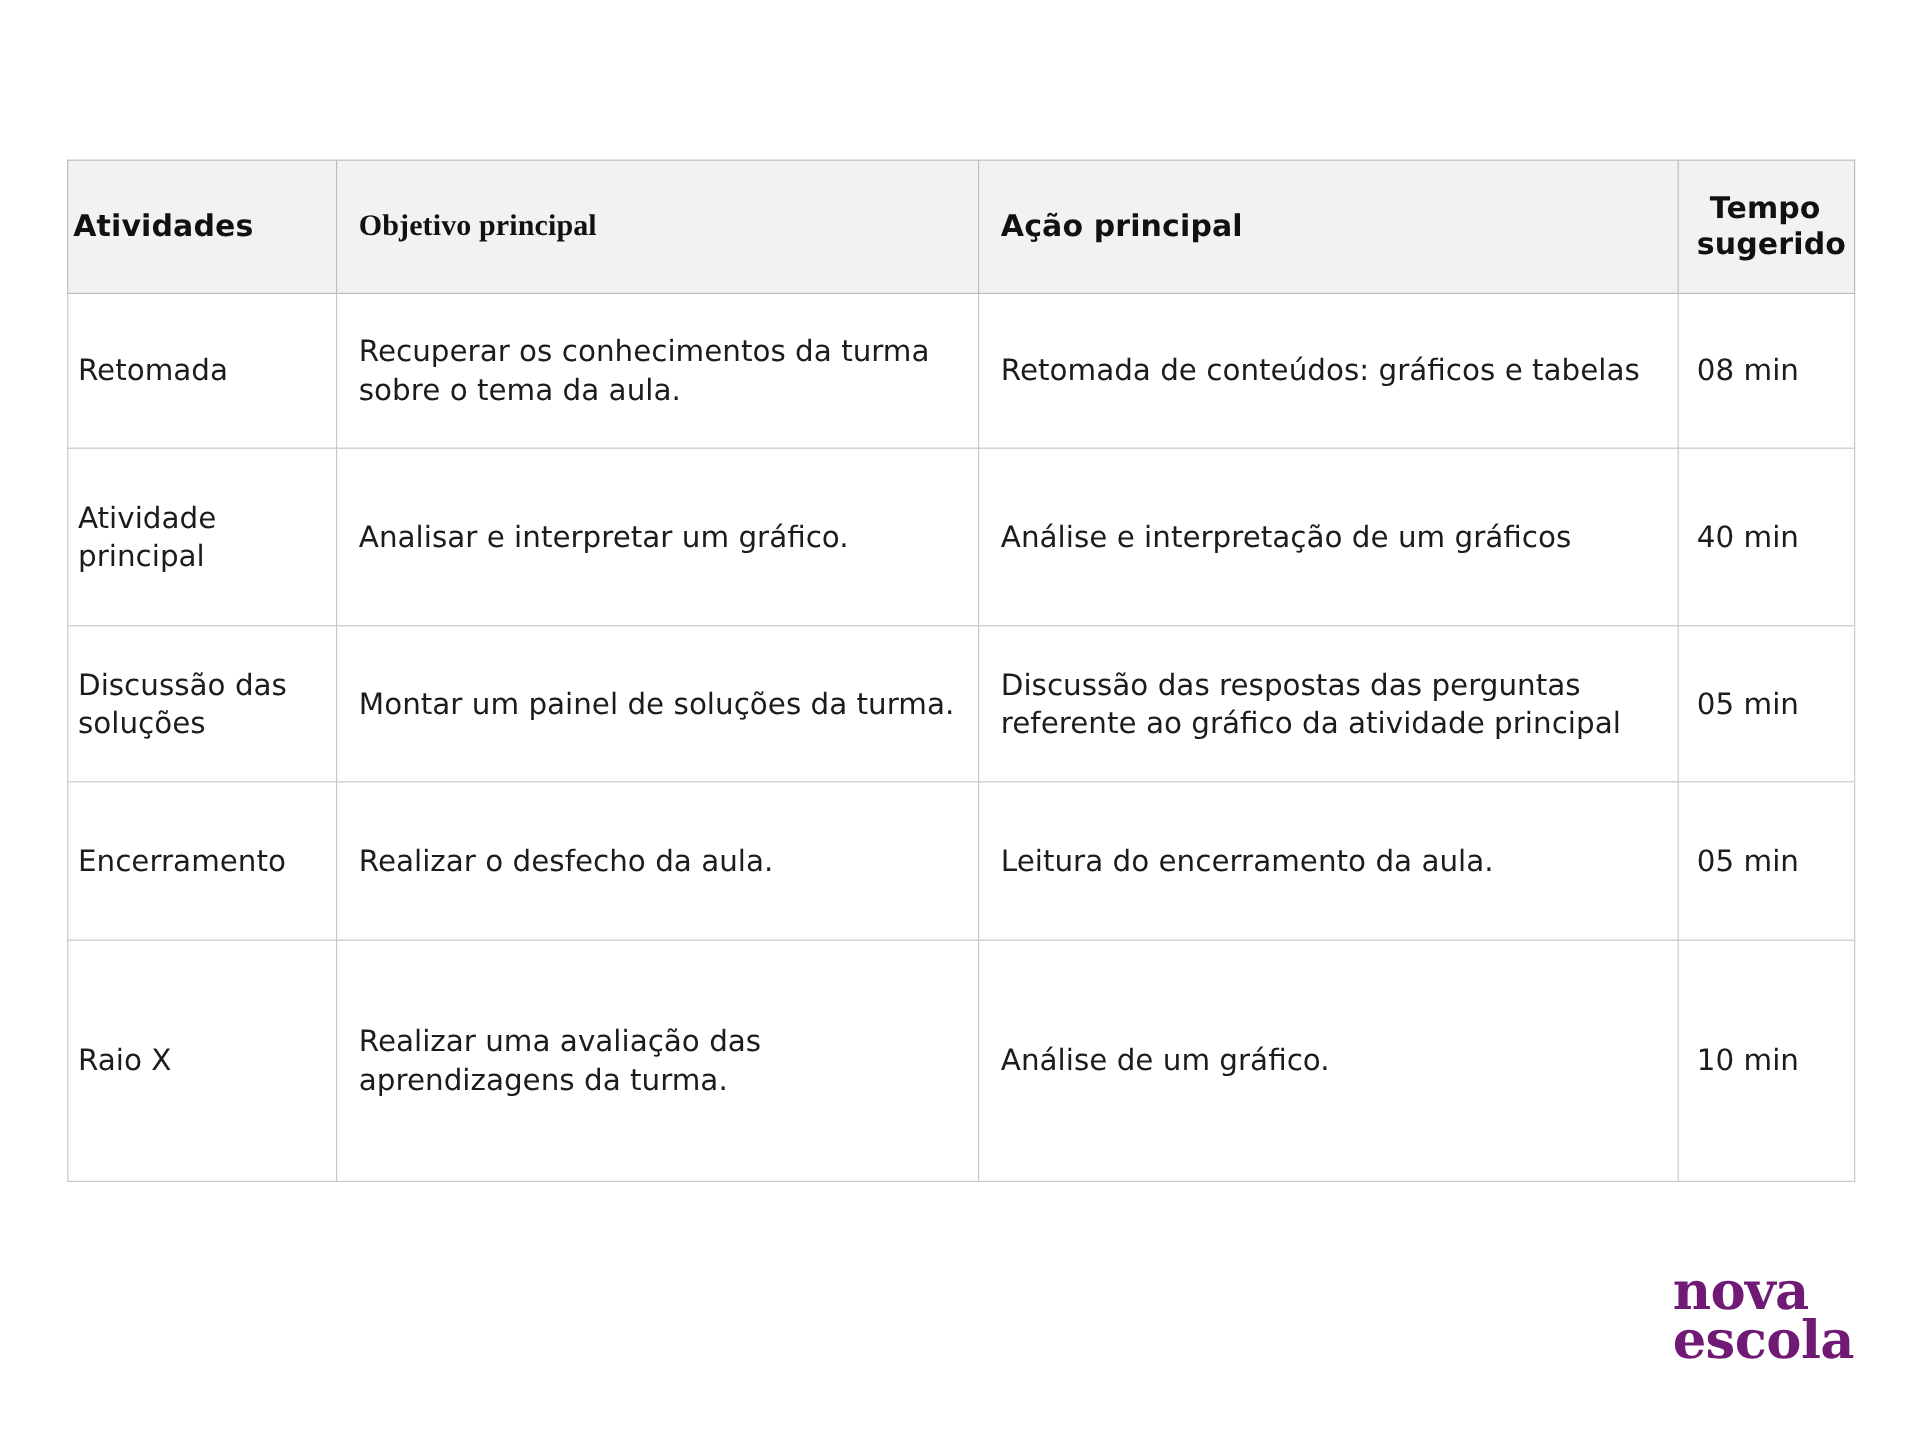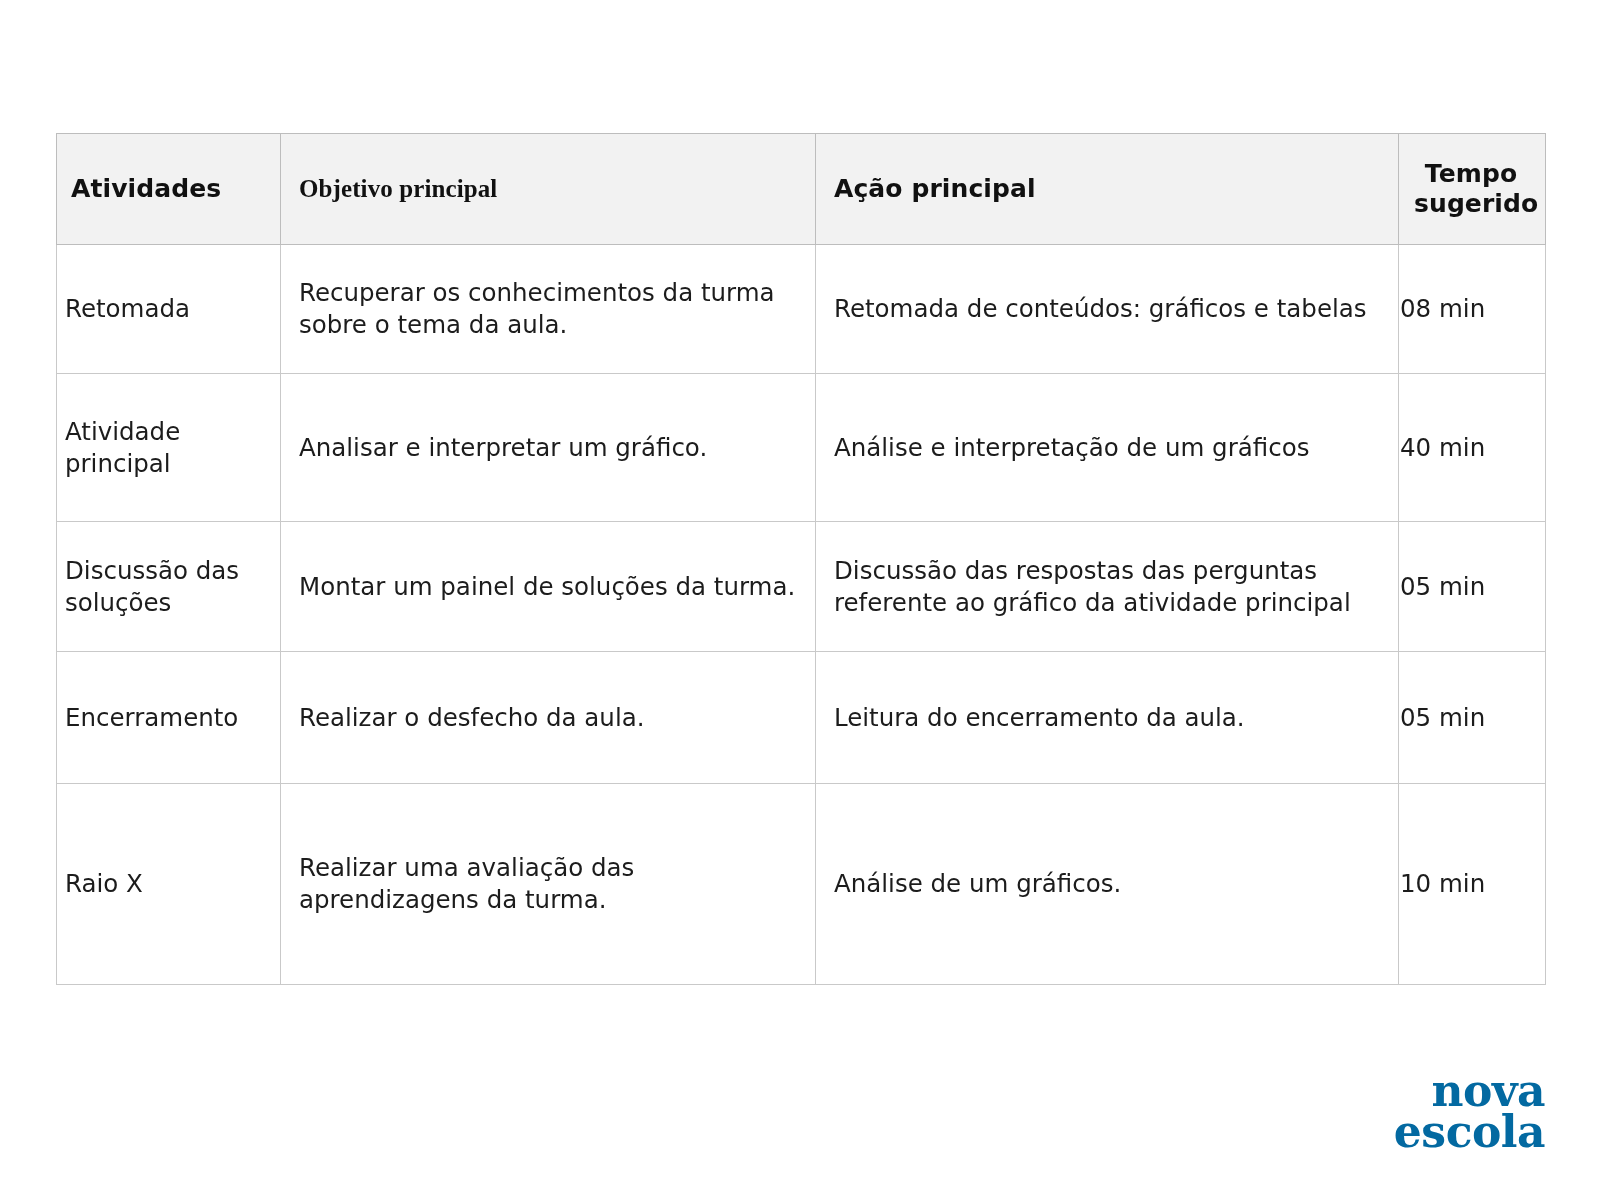--- a/index.html
+++ b/index.html
@@ -51,54 +51,53 @@
     border-color: #bdbdbd;
     font-weight: 700;
     font-size: 25px;
     line-height: 1.22;
     letter-spacing: 0.1px;
     height: 110px;
     padding: 0 17px;
     vertical-align: middle;
     color: #111111;
   }
-  table.plan thead th.th-atividades { padding-left: 14px; }
+  table.plan thead th.th-atividades { padding-left: 4px; }
   table.plan thead th.th-objetivo   { padding-left: 18px; font-family: Liberation Serif, serif; }
   table.plan thead th.th-acao       { padding-left: 18px; }
   table.plan thead th.th-tempo      { padding-left: 15px; text-align: center; }
 
   
   table.plan tbody td {
     font-size: 24.5px;
     line-height: 1.30;
     padding: 10px 18px;
   }
   table.plan tbody td.cell-atividade { padding-left: 8px; }
-  table.plan tbody td.cell-tempo     { padding-left: 1px; white-space: nowrap; }
+  table.plan tbody td.cell-tempo     { padding-left: 15px; white-space: nowrap; }
 
   
   tr.row-0 td { height: 108px; }
   tr.row-1 td { height: 127px; }
   tr.row-2 td { height: 109px; }
   tr.row-3 td { height: 111px; }
   tr.row-4 td { height: 180px; }
 
   .cell-text {
     display: block;
     white-space: pre-line;
   }
 
   
   .brand {
     position: absolute;
     right: 55px;
-    bottom: 48px;
-    text-align: right;
+    bottom: 62px;
     font-family: "DejaVu Serif", "Liberation Serif", serif;
-    color: #0369a1;
+    color: #701a75;
     font-weight: 700;
     line-height: 0.92;
     user-select: none;
   }
   .brand .brand-line-1 {
     display: block;
     font-size: 44px;
     letter-spacing: -0.5px;
   }
   .brand .brand-line-2 {
@@ -198,21 +197,21 @@
       </tr>
       <tr class="row-4">
         <td class="cell-atividade">
           <span class="cell-text">Raio X</span>
         </td>
         <td class="cell-objetivo">
           <span class="cell-text">Realizar uma avaliação das
 aprendizagens da turma.</span>
         </td>
         <td class="cell-acao">
-          <span class="cell-text">Análise de um gráficos.</span>
+          <span class="cell-text">Análise de um gráfico.</span>
         </td>
         <td class="cell-tempo">
           <span class="cell-text">10 min</span>
         </td>
       </tr>
     </tbody>
   </table>
 </div>
 
 <div class="brand">

